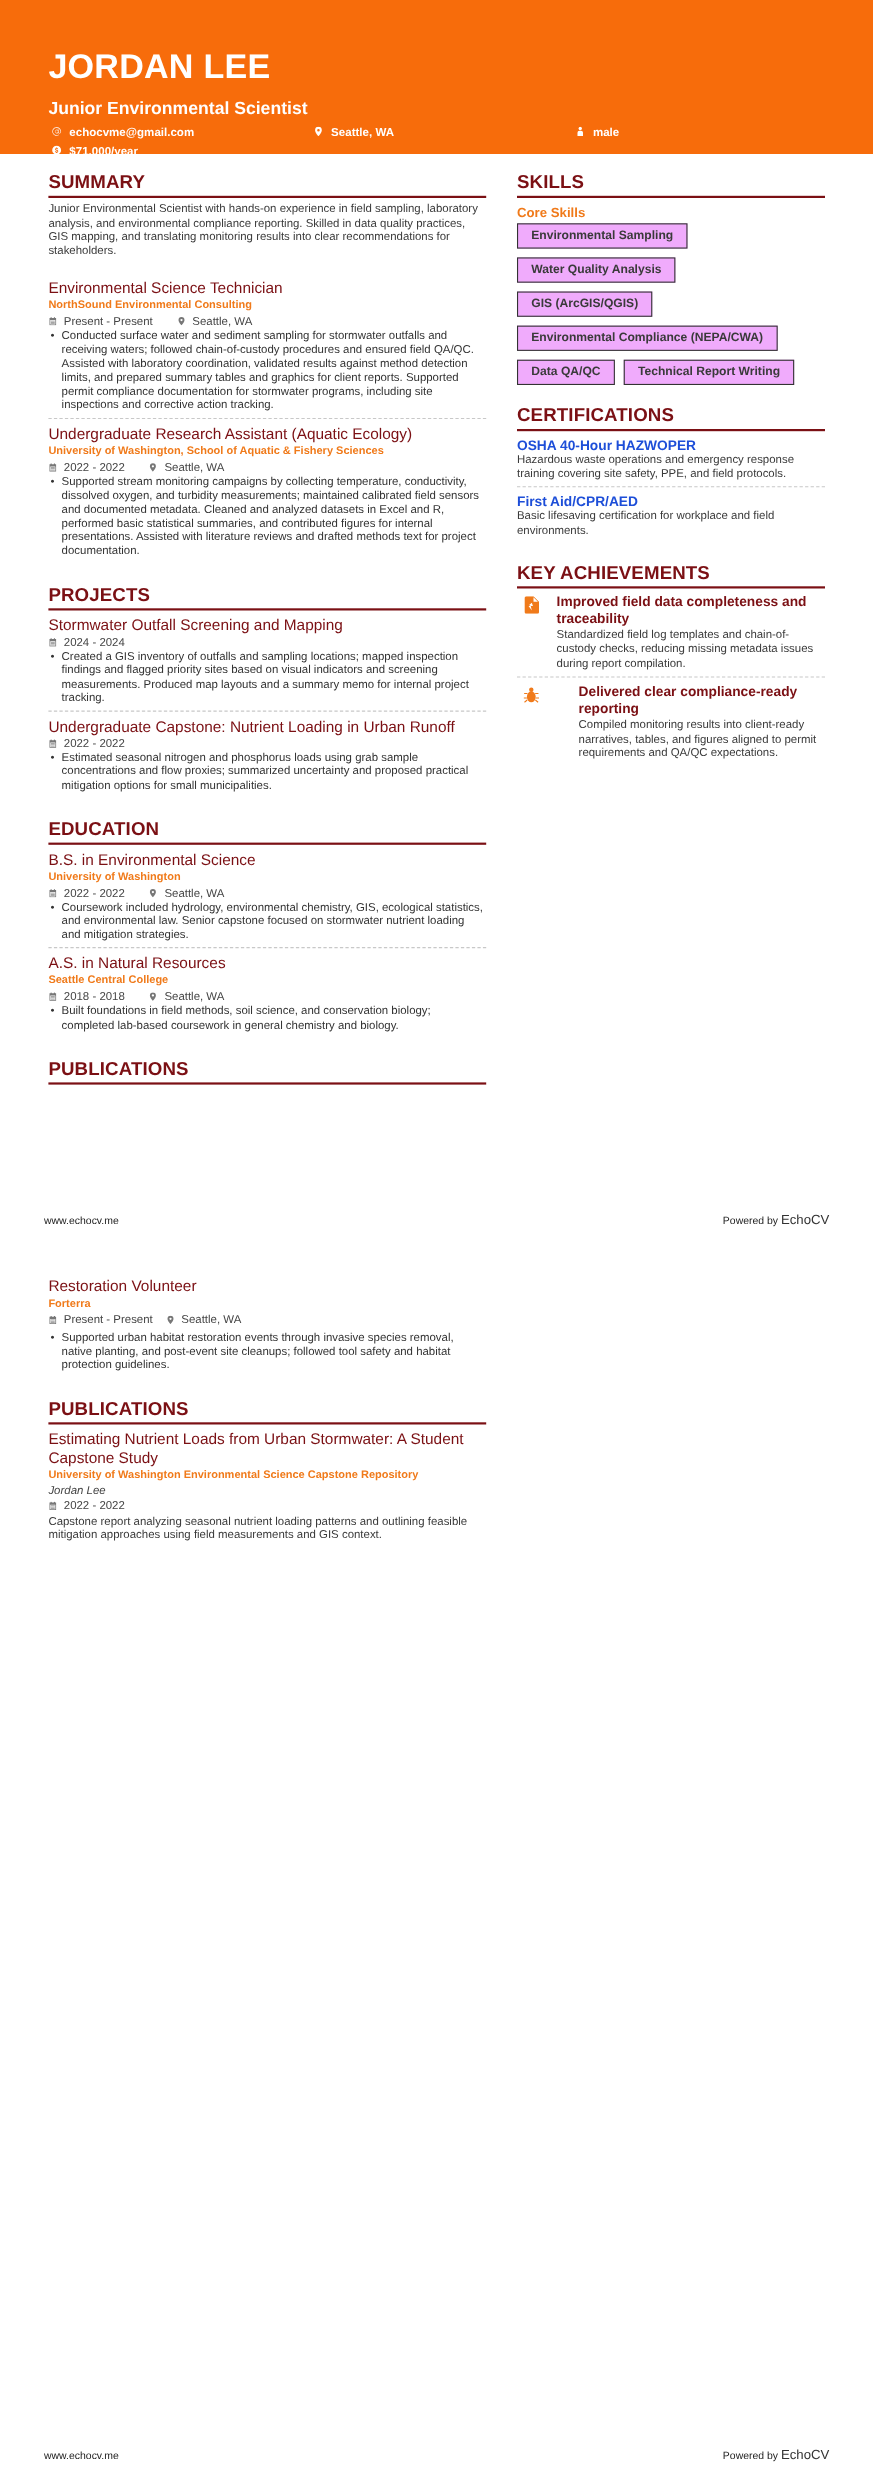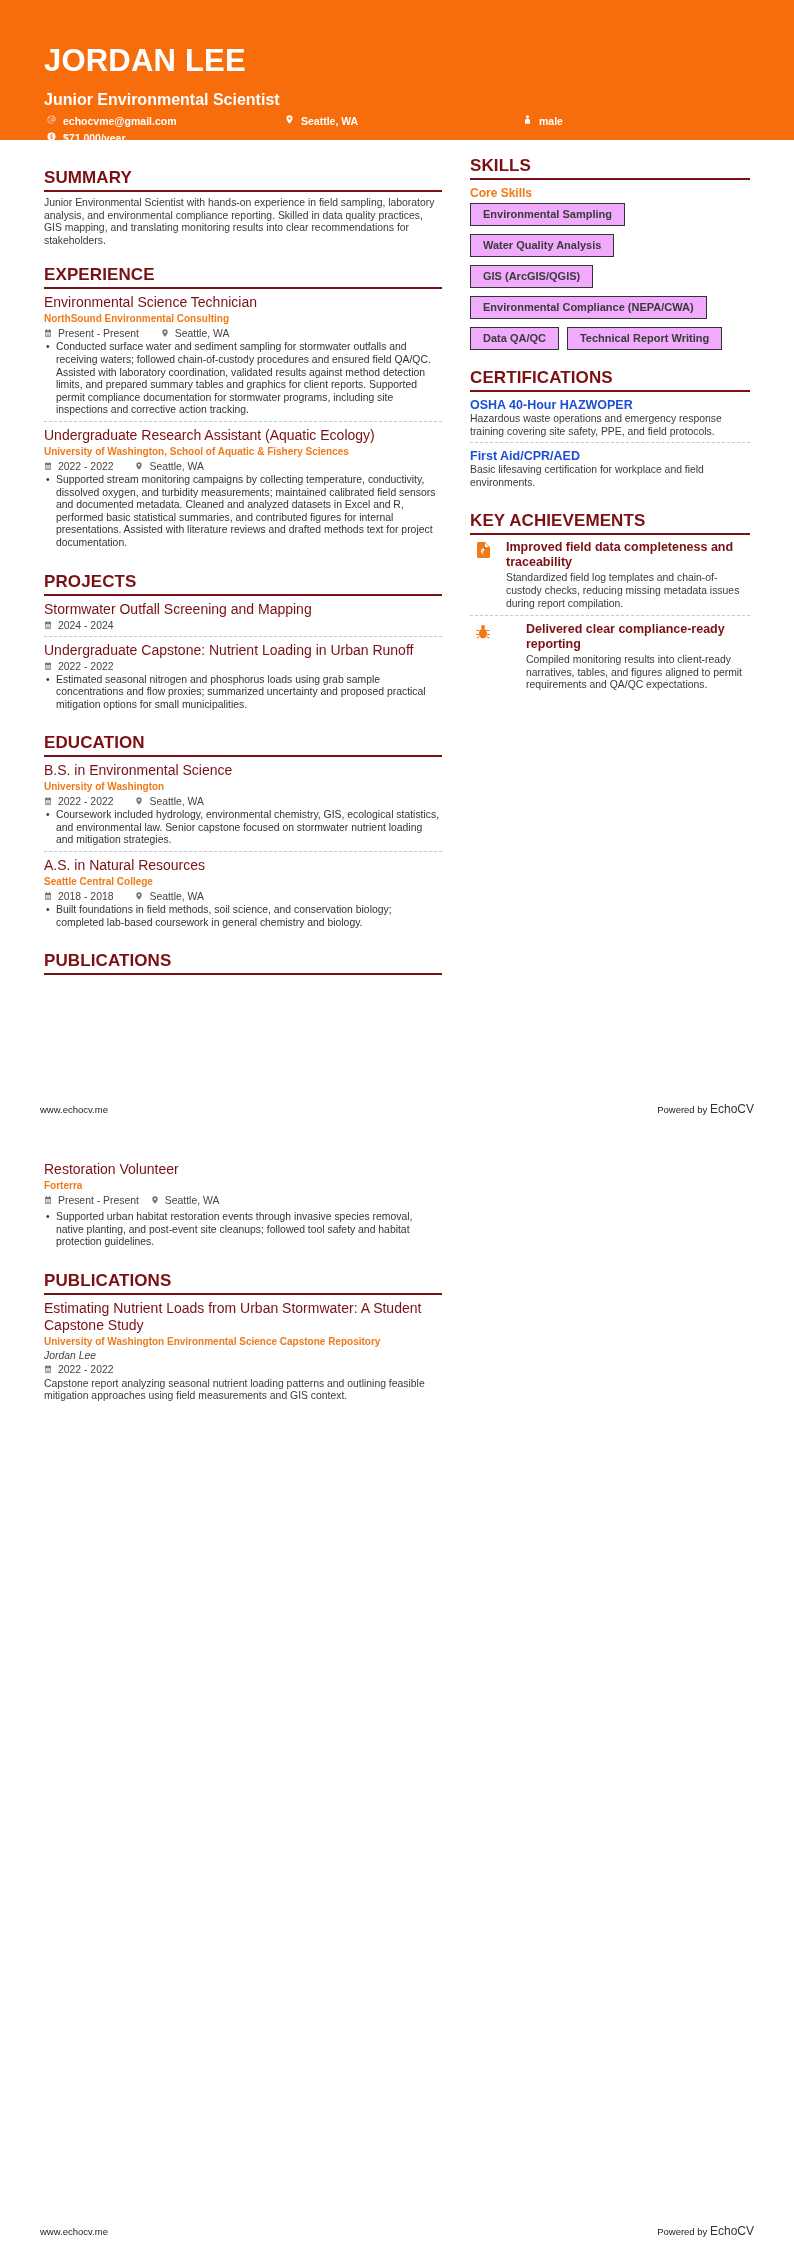--- a/index.html
+++ b/index.html
@@ -7,21 +7,21 @@
   body { font-family: "Liberation Sans", sans-serif; color: #333; position: relative; height: 2246px; overflow: hidden; }
 
   .header { position: absolute; left: 0; top: 0; width: 794px; height: 140px; background: #f76c0b; color: #fff; padding: 44px 44px 0 44px; }
   .header .name { font-size: 31px; font-weight: 700; line-height: 34px; letter-spacing: 0.2px; }
   .header .title { font-size: 16px; font-weight: 700; line-height: 20px; margin-top: 12px; }
   .contacts { display: grid; grid-template-columns: 238px 238px 238px; margin-top: 4px; row-gap: 2px; }
   .contact { display: flex; font-size: 10.5px; font-weight: 700; line-height: 15px; }
   .contact .ic { width: 10px; height: 10px; margin-right: 7px; margin-left: 2px; display: inline-flex; align-items: center; justify-content: center; }
   .contact .ic svg { width: 9px; height: 9px; fill: #fff; }
 
-  .col-left { position: absolute; left: 44px; top: 168px; width: 398px; }
+  .col-left { position: absolute; left: 44px; top: 156px; width: 398px; }
   .col-right { position: absolute; left: 470px; top: 156px; width: 280px; }
 
   .sec-title { font-size: 17px; font-weight: 700; color: #7b1014; line-height: 20px; padding-bottom: 2px; border-bottom: 2px solid #7b1014; margin-bottom: 5px; letter-spacing: 0.1px; }
   .section { margin-bottom: 18px; }
   .para { font-size: 10.4px; line-height: 12.6px; color: #3a3a3a; }
 
   .entry { padding-bottom: 4px; }
   .entry + .entry { border-top: 1px dashed #c8c8c8; padding-top: 5px; }
   .entry-title { font-size: 14px; color: #7b1014; line-height: 17px; }
   .entry-org { font-size: 10px; font-weight: 700; color: #f07a1a; line-height: 15px; }
@@ -97,21 +97,20 @@
 </div>
 
 <div class="col-left">
 
   <div class="section">
     <div class="sec-title">SUMMARY</div>
     <div class="para">Junior Environmental Scientist with hands-on experience in field sampling, laboratory analysis, and environmental compliance reporting. Skilled in data quality practices, GIS mapping, and translating monitoring results into clear recommendations for stakeholders.</div>
   </div>
 
   <div class="section">
-    <div class="sec-title">EXPERIENCE</div>
     <div class="entry">
       <div class="entry-title">Environmental Science Technician</div>
       <div class="entry-org">NorthSound Environmental Consulting</div>
       <div class="meta">
         <span class="ic">
             <svg viewBox="0 0 8 8">
               <path d="M1 1h1V0.3h1V1h2V0.3h1V1h1v6.7H1zm0.7 2v4h4.6V3z"></path>
               <rect x="2.2" y="3.6" width="3.6" height="0.6"></rect>
               <rect x="2.2" y="4.8" width="3.6" height="0.6"></rect>
               <rect x="2.2" y="6" width="3.6" height="0.6"></rect>
@@ -167,20 +166,23 @@
         <span class="ic">
             <svg viewBox="0 0 8 8">
               <path d="M1 1h1V0.3h1V1h2V0.3h1V1h1v6.7H1zm0.7 2v4h4.6V3z"></path>
               <rect x="2.2" y="3.6" width="3.6" height="0.6"></rect>
               <rect x="2.2" y="4.8" width="3.6" height="0.6"></rect>
               <rect x="2.2" y="6" width="3.6" height="0.6"></rect>
             </svg>
           </span>
         <span>2024 - 2024</span>
       </div>
+      <ul class="bullets">
+        <li>Created a GIS inventory of outfalls and sampling locations; mapped inspection findings and flagged priority sites based on visual indicators and screening measurements. Produced map layouts and a summary memo for internal project tracking.</li>
+      </ul>
     </div>
     <div class="entry">
       <div class="entry-title">Undergraduate Capstone: Nutrient Loading in Urban Runoff</div>
       <div class="meta">
         <span class="ic">
             <svg viewBox="0 0 8 8">
               <path d="M1 1h1V0.3h1V1h2V0.3h1V1h1v6.7H1zm0.7 2v4h4.6V3z"></path>
               <rect x="2.2" y="3.6" width="3.6" height="0.6"></rect>
               <rect x="2.2" y="4.8" width="3.6" height="0.6"></rect>
               <rect x="2.2" y="6" width="3.6" height="0.6"></rect>

